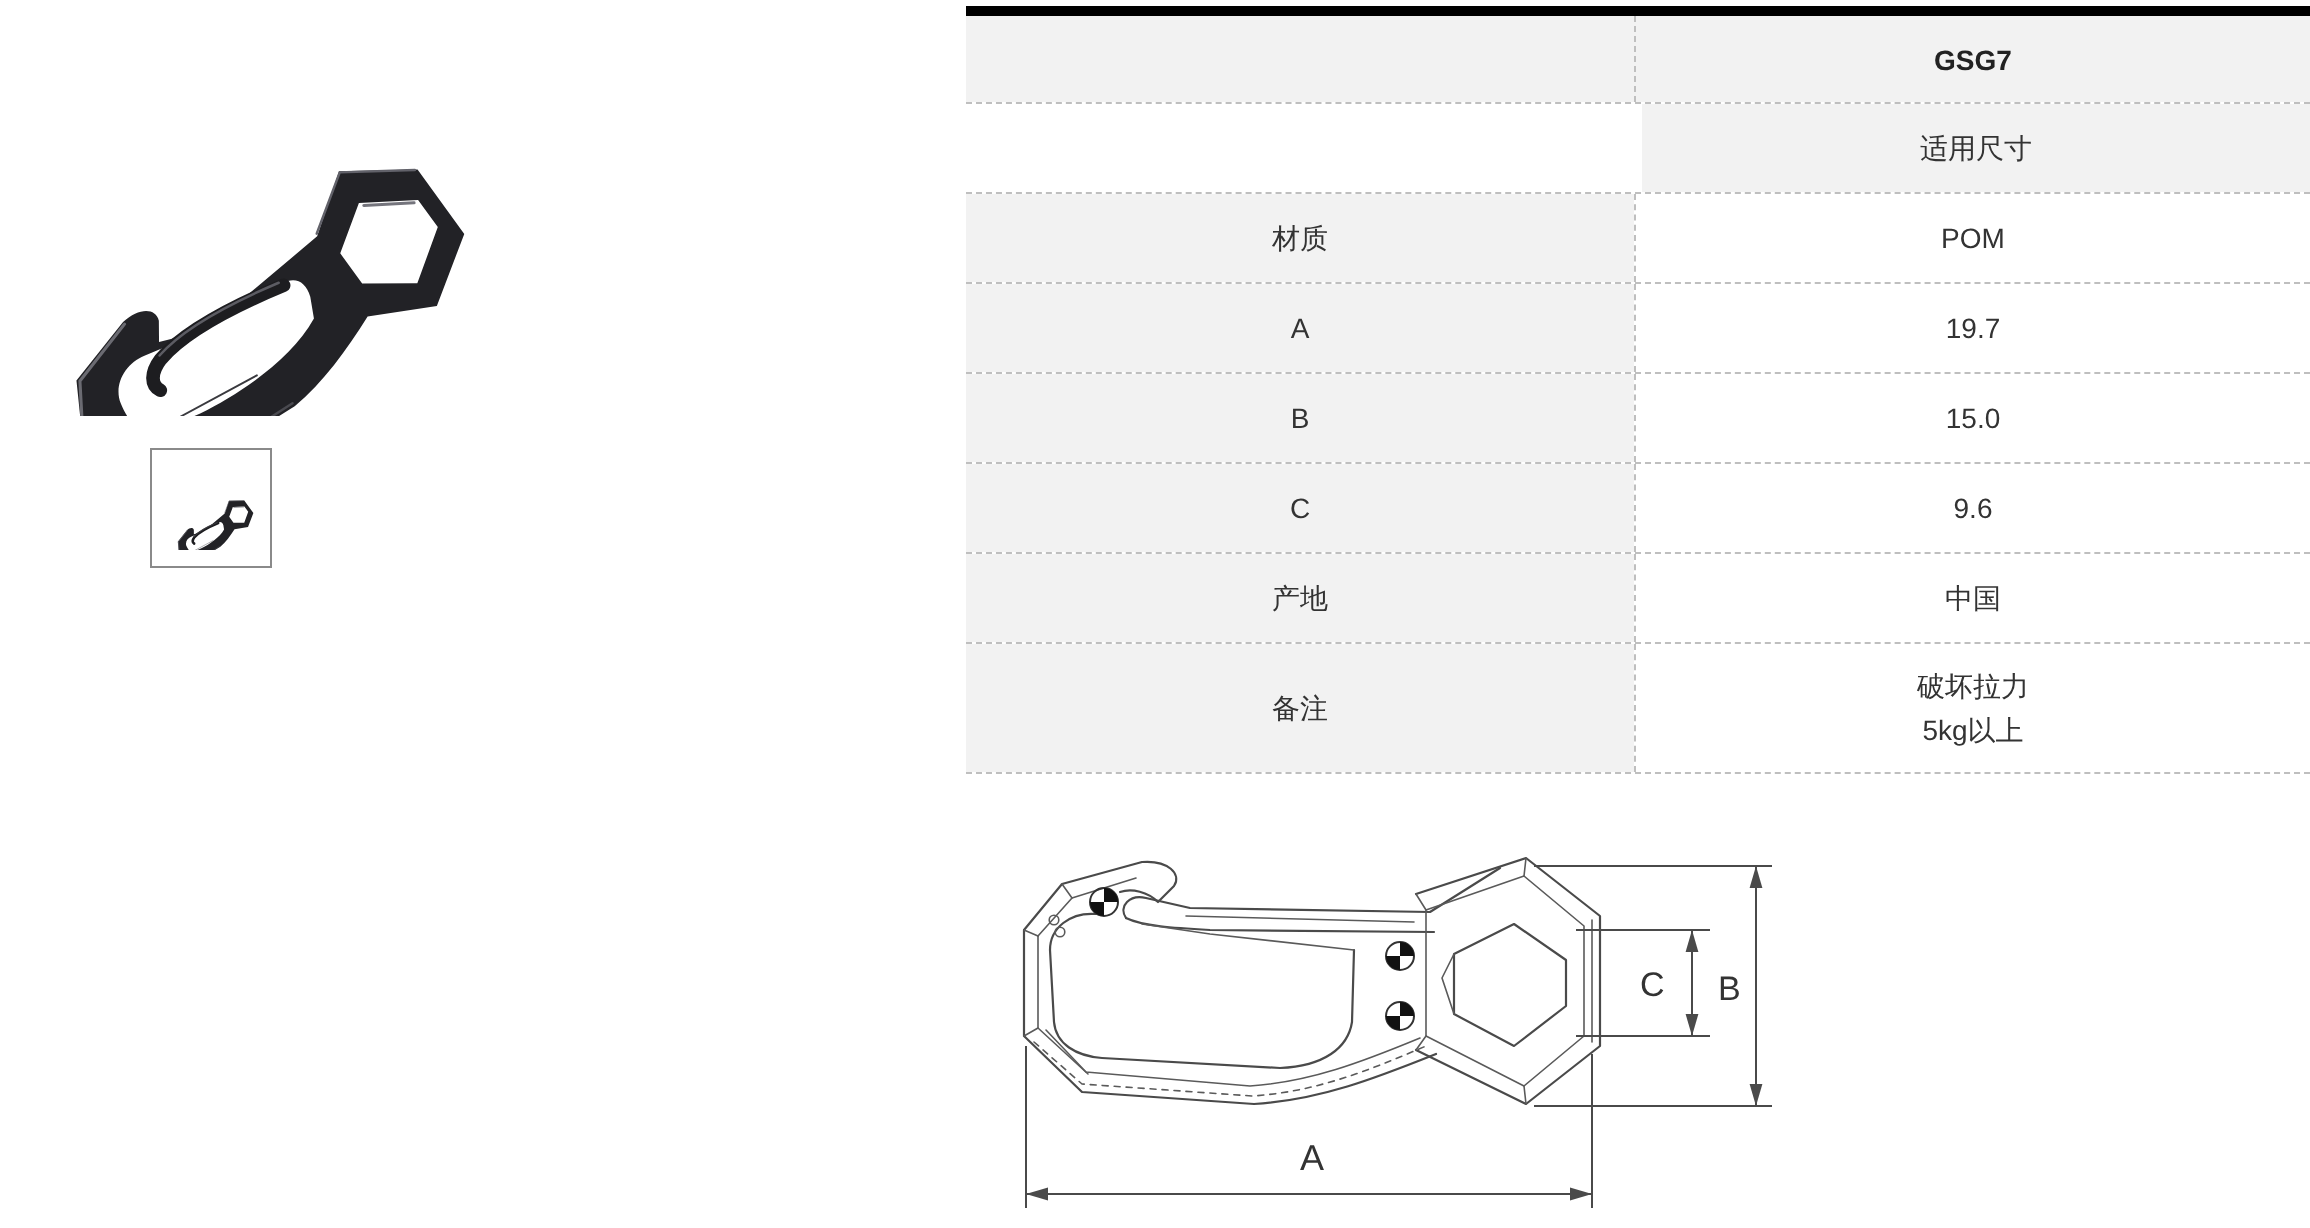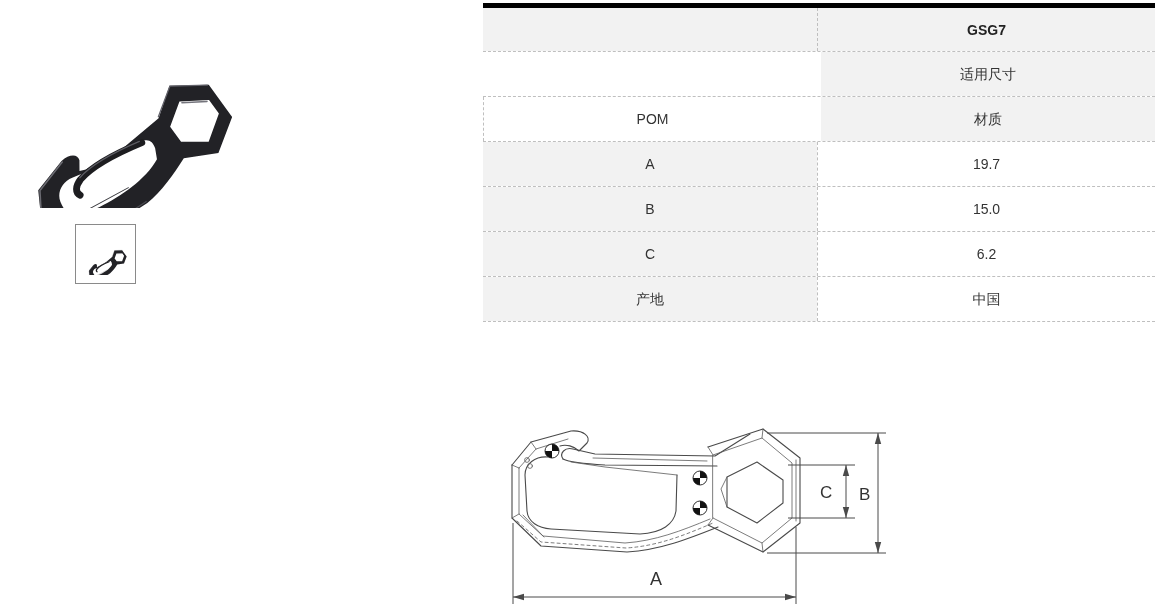--- a/index.html
+++ b/index.html
@@ -85,47 +85,54 @@
 <div class="spec-table">
   <div class="spec-row header">
     <div class="cell lbl"></div>
     <div class="cell val">GSG7</div>
   </div>
   <div id="spec-rows">
       <div class="spec-row body">
         <div class="cell lbl">适用尺寸</div>
       </div>
       <div class="spec-row body">
+        <div class="cell lbl">材质</div>
         <div class="cell val">
           <div>POM</div>
         </div>
-        <div class="cell lbl">材质</div>
       </div>
       <div class="spec-row body">
         <div class="cell lbl">A</div>
         <div class="cell val">
           <div>19.7</div>
         </div>
       </div>
       <div class="spec-row body">
         <div class="cell lbl">B</div>
         <div class="cell val">
           <div>15.0</div>
         </div>
       </div>
       <div class="spec-row body">
         <div class="cell lbl">C</div>
         <div class="cell val">
-          <div>6.2</div>
+          <div>9.6</div>
         </div>
       </div>
       <div class="spec-row body">
         <div class="cell lbl">产地</div>
         <div class="cell val">
           <div>中国</div>
+        </div>
+      </div>
+      <div class="spec-row body tall">
+        <div class="cell lbl">备注</div>
+        <div class="cell val">
+          <div>破坏拉力</div>
+          <div>5kg以上</div>
         </div>
       </div>
     </div>
 </div>
 
 <div class="tech-drawing">
 <svg width="470" height="199" viewBox="0 0 470 199">
 
   <path class="ln" d="M57,50 L76,27 L116,16 C129,15 136,22 132,28 L124,36 C119,31 111,29 105,31"></path>
   <path class="ln" d="M57,50 L57,103 L86,131 L172,137 C205,135 233,124 263,112"></path>

